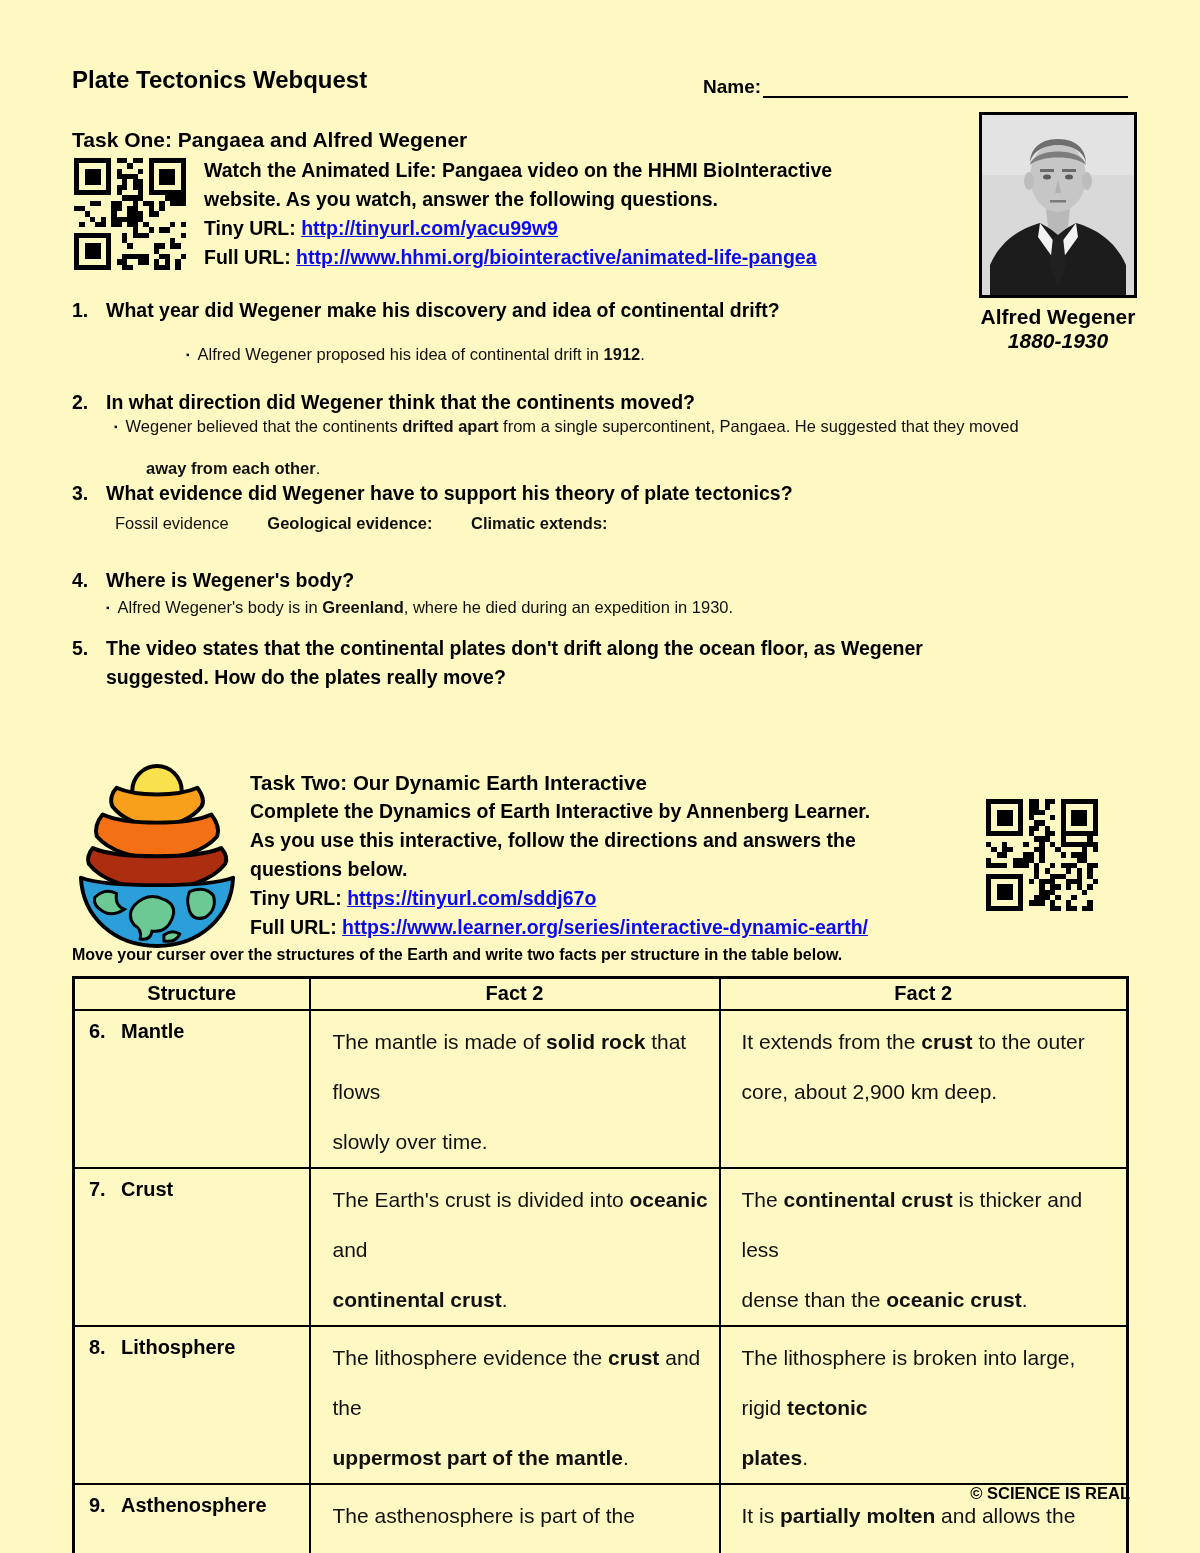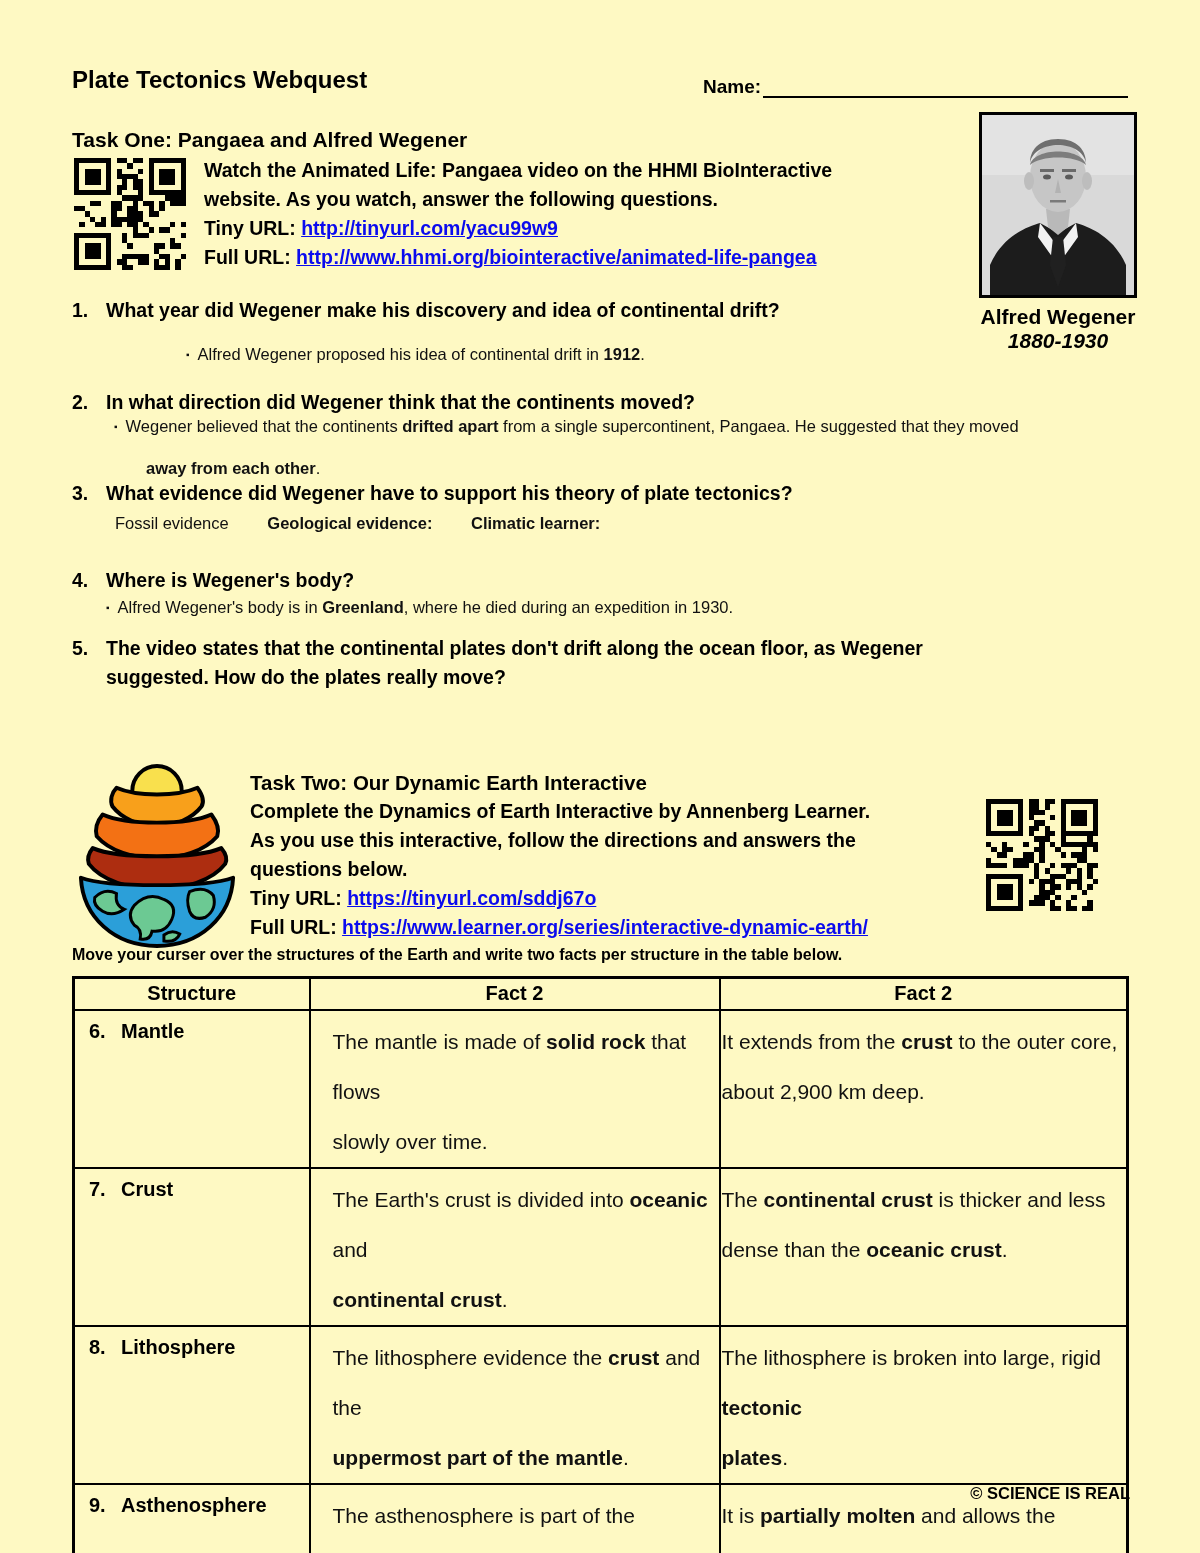--- a/index.html
+++ b/index.html
@@ -54,21 +54,21 @@
 
   
   table.facts{ position:absolute; left:72px; top:976px; width:1054px; border-collapse:collapse; table-layout:fixed; }
   table.facts th, table.facts td{ border:2.5px solid #000; vertical-align:top; }
   table.facts{ border:3px solid #000; }
   col.c1{ width:236px; } col.c2{ width:410px; } col.c3{ width:408px; }
   th.hdr{ font-size:20px; font-weight:700; text-align:center; padding:3px 0 4px; }
   td.structure{ padding:9px 0 0 14px; font-size:20px; font-weight:700; }
   td.structure .snum{ display:inline-block; width:32px; }
   td.fact{ font-size:21px; line-height:50px; padding:6px 8px 0 22px; white-space:pre-wrap; color:#111; }
-  td.fact.f2{ padding-left:1px;margin-left:36px; }
+  td.fact.f2{ padding-left:21px;margin-left:36px; }
   tr.r{ height:142px; }
 
   .footer{ position:absolute; right:70px; top:1484px; font-size:16.5px; font-weight:700; }
 </style>
 </head>
 <body>
 
 <div class="page">
 
   <div class="title">Plate Tectonics Webquest</div>
@@ -354,21 +354,21 @@
     <span class="rich"><span class="b">away from each other</span><span>.</span></span>
   </div>
 
   <div class="q" id="q3">
     <span class="num">3.</span>
     <span class="qtext">What evidence did Wegener have to support his theory of plate tectonics?</span>
   </div>
   <div class="ans" id="a3">
     <span class="ev">Fossil evidence</span>
     <span class="ev b">Geological evidence:</span>
-    <span class="ev b">Climatic learner:</span>
+    <span class="ev b">Climatic extends:</span>
   </div>
 
   <div class="q" id="q4">
     <span class="num">4.</span>
     <span class="qtext">Where is Wegener's body?</span>
   </div>
   <div class="ans" id="a4">
     <span class="bullet">▪</span><span class="rich"><span>Alfred Wegener's body is in </span><span class="b">Greenland</span><span>, where he died during an expedition in 1930.</span></span>
   </div>
 

